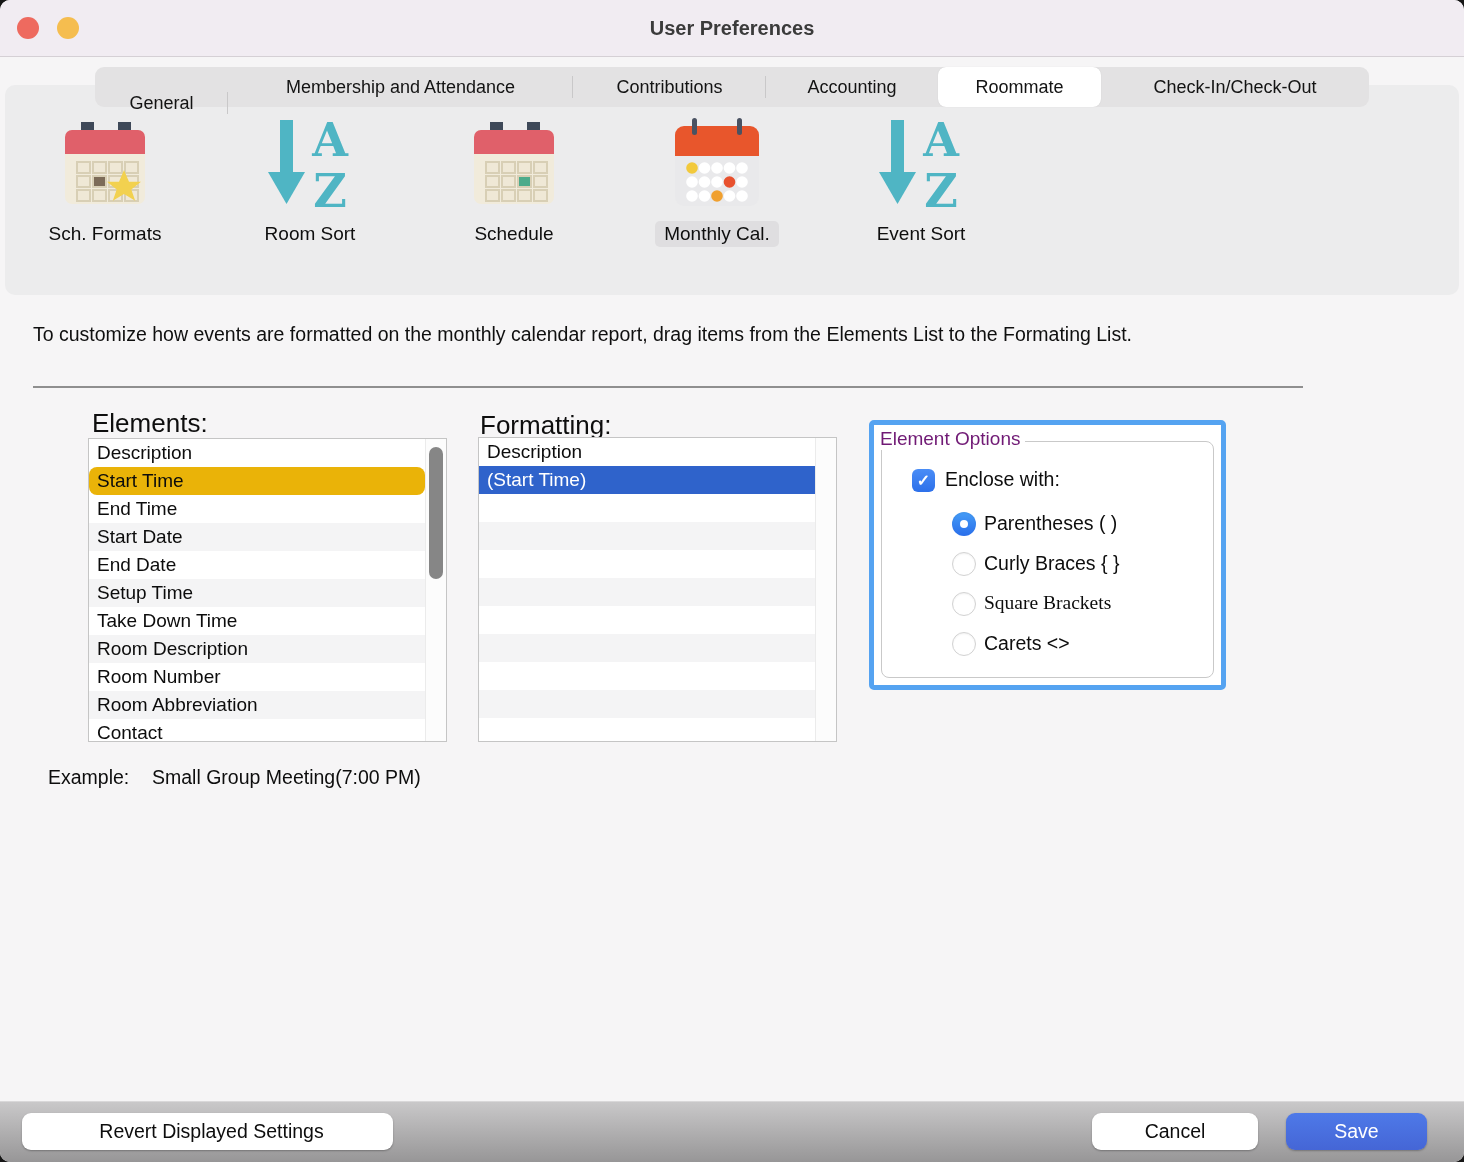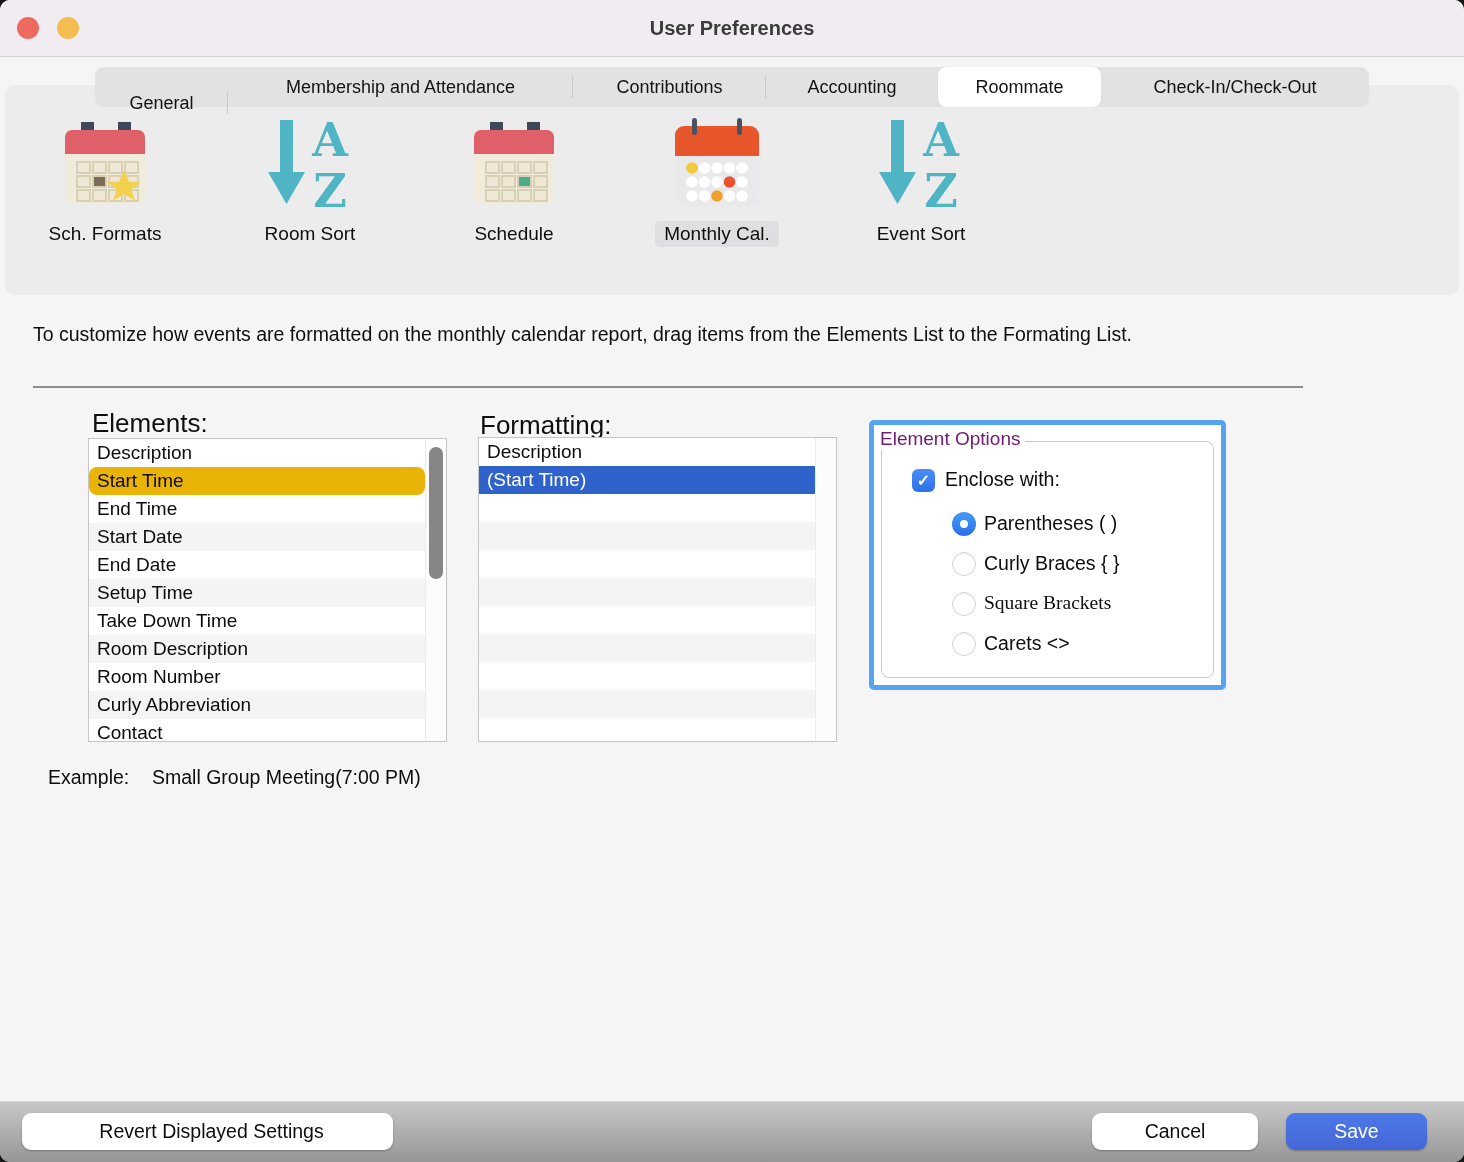--- a/index.html
+++ b/index.html
@@ -181,21 +181,21 @@
     <div class="list-rows" id="elements-rows">
         <div class="list-row">Description</div>
         <div class="list-row sel-gray">Start Time</div>
         <div class="list-row">End Time</div>
         <div class="list-row">Start Date</div>
         <div class="list-row">End Date</div>
         <div class="list-row">Setup Time</div>
         <div class="list-row">Take Down Time</div>
         <div class="list-row">Room Description</div>
         <div class="list-row">Room Number</div>
-        <div class="list-row">Curly Abbreviation</div>
+        <div class="list-row">Room Abbreviation</div>
         <div class="list-row">Contact</div>
       </div>
     <div class="scroll-strip">
       <div class="scroll-thumb"></div>
     </div>
   </div>
 
   <div class="list-label" style="left:480px; top:410px;">Formatting:</div>
   <div class="list-box" style="left:478px; top:437px; height:305px;">
     <div class="list-rows" id="formatting-rows">

